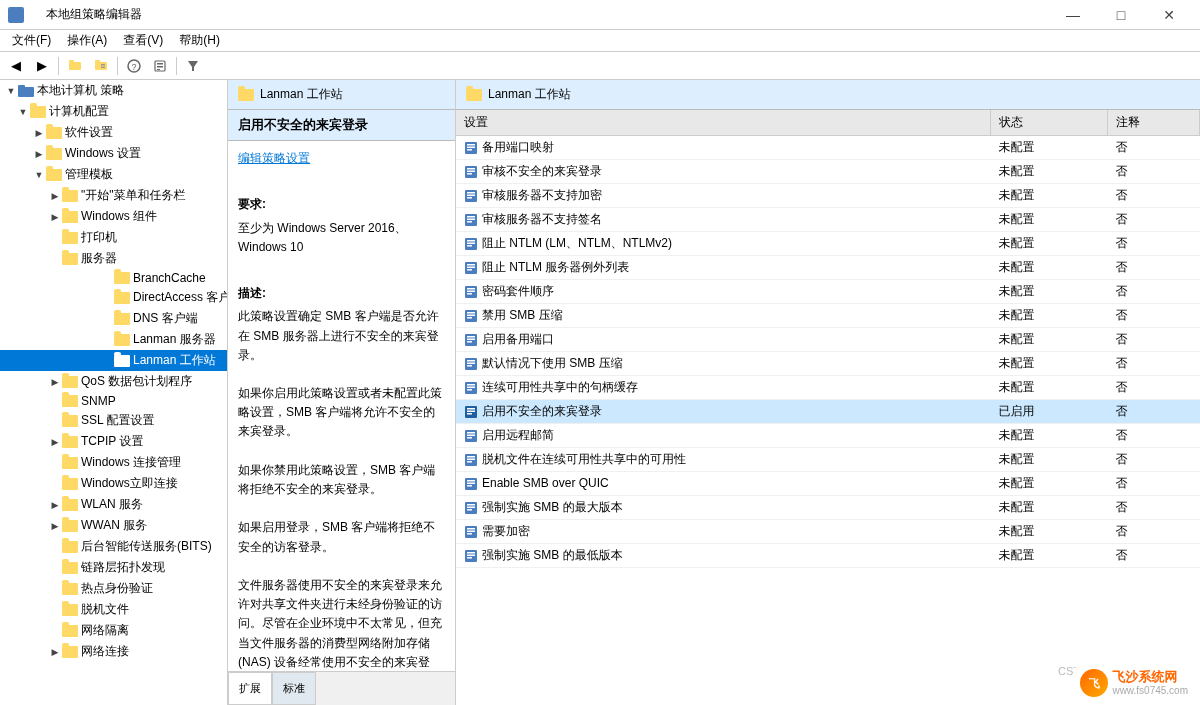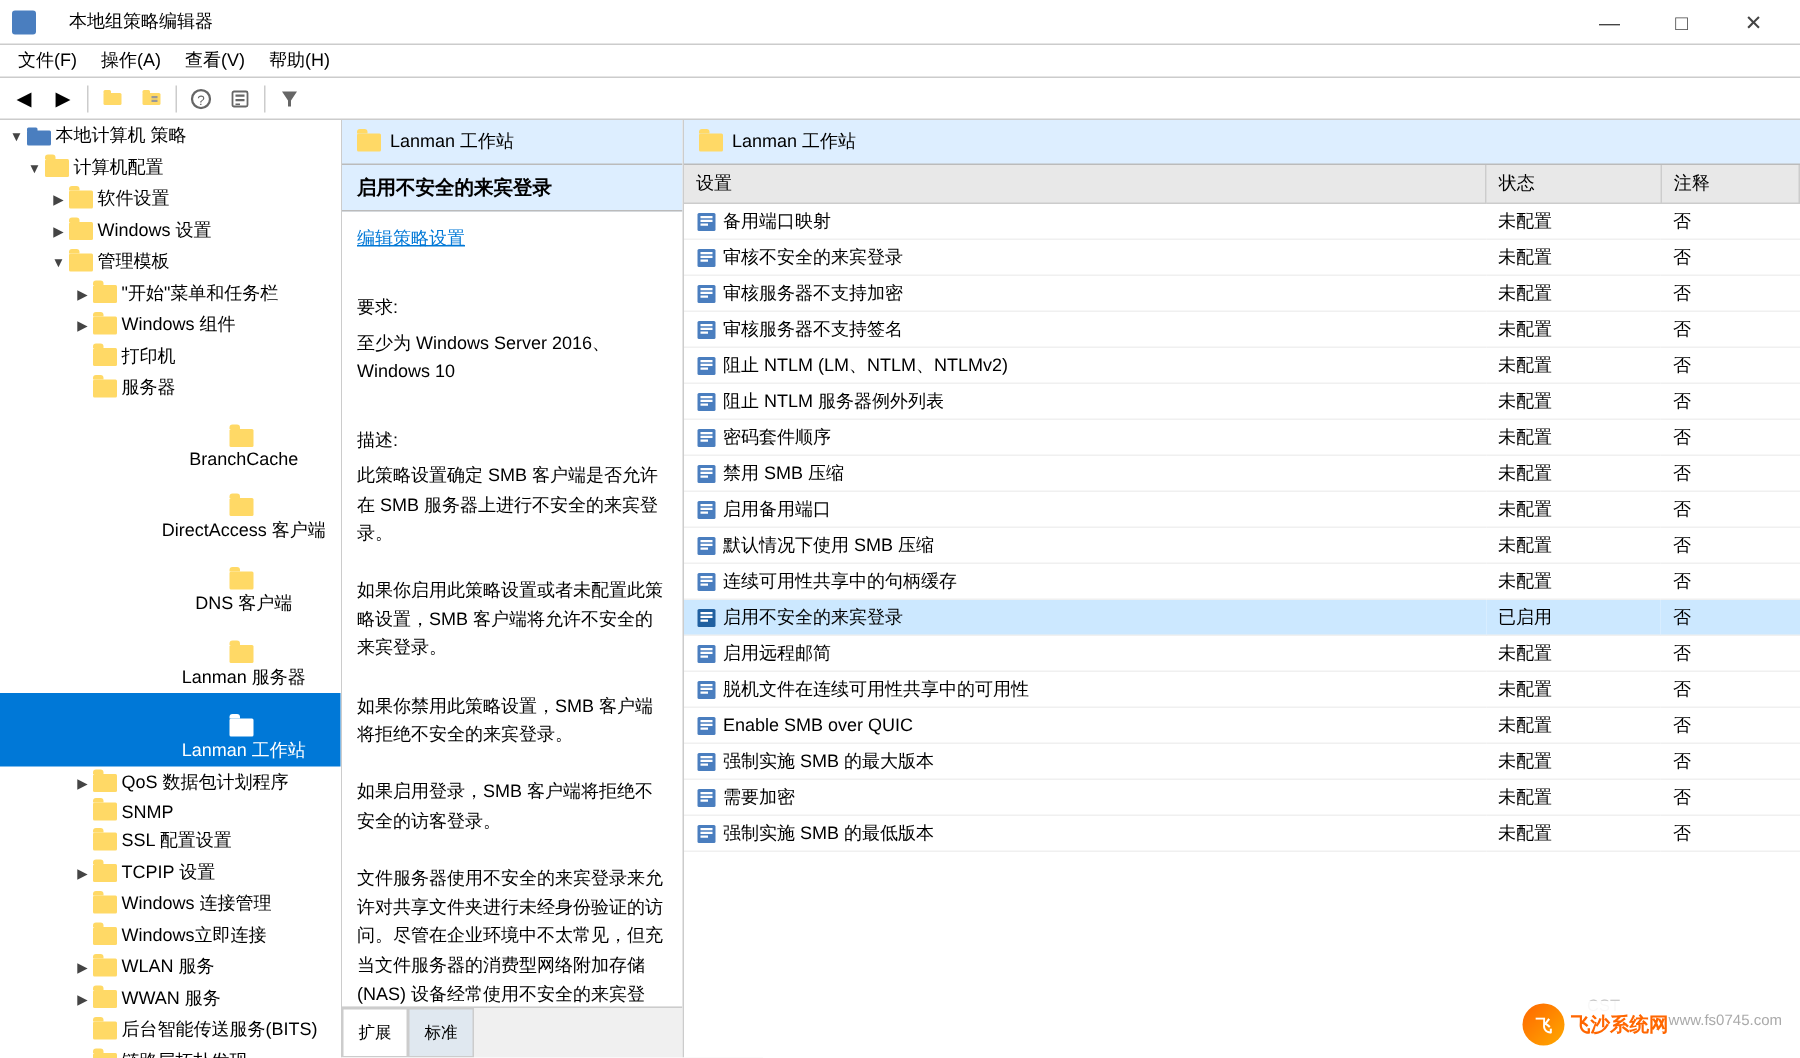--- a/index.html
+++ b/index.html
@@ -196,21 +196,21 @@
       line-height: 1.6;
       flex: 1;
       overflow-y: auto;
     }
     .desc-link {
       color: #0078d7;
       cursor: pointer;
       text-decoration: underline;
     }
     .desc-section-title {
-      font-weight: normal;
+      font-weight: bold;
       margin-top: 8px;
       margin-bottom: 4px;
     }
     .desc-panel-bottom {
       display: flex;
       border-top: 1px solid #ccc;
       height: 34px;
       background: #f0f0f0;
       align-items: center;
     }
@@ -289,21 +289,21 @@
     ::-webkit-scrollbar-track { background: #f0f0f0; }
     ::-webkit-scrollbar-thumb { background: #b0b0b0; border-radius: 2px; }
 
     .selected-row-highlight {
       background: #cce8ff !important;
     }
 
     .tree-indent-1 { padding-left: 16px; }
     .tree-indent-2 { padding-left: 32px; }
     .tree-indent-3 { padding-left: 48px; }
-    .tree-indent-4 { padding-left: 100px; flex-direction: column; }
+    .tree-indent-4 { padding-left: 100px; }
   </style>
 </head>
 <body>
 
 <div class="title-bar">
   <div class="title-bar-left">
     <div class="title-icon"></div>
     <span class="title-text">本地组策略编辑器</span>
   </div>
   <div class="title-controls">
@@ -811,17 +811,17 @@
         </tbody>
     </table>
   </div>
 </div>
 
 <div style="position:fixed; bottom:28px; right:120px; font-size:11px; color:#aaa; opacity:0.8;">
   <span>CST</span>
 </div>
 <div style="position:fixed; bottom:6px; right:6px; display:flex; align-items:center; gap:4px; background: rgba(255,255,255,0.9); padding: 2px 6px; border-radius:3px;">
   <div style="width:28px; height:28px; background:linear-gradient(135deg,#ff6600,#ffaa00); border-radius:50%; display:flex; align-items:center; justify-content:center; color:#fff; font-weight:bold; font-size:11px;">飞</div>
-  <div style="display:flex; flex-direction:row;">
+  <div style="display:flex; flex-direction:column;">
     <span style="color:#ff6600; font-weight:bold; font-size:13px; line-height:1.2;">飞沙系统网</span>
     <span style="color:#aaa; font-size:10px; line-height:1.2;">www.fs0745.com</span>
   </div>
 </div>
 
 </body></html>

